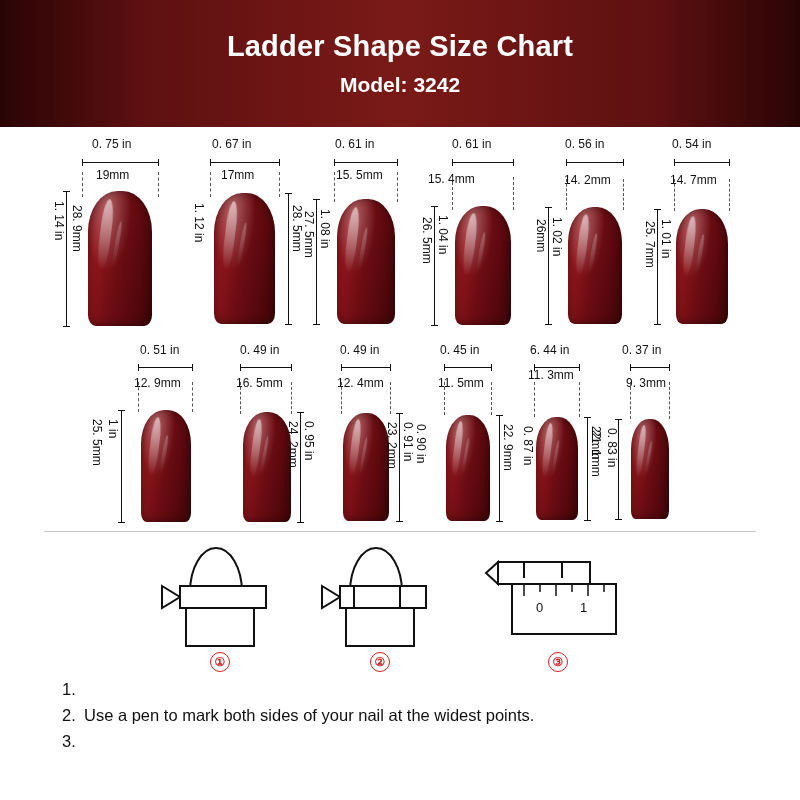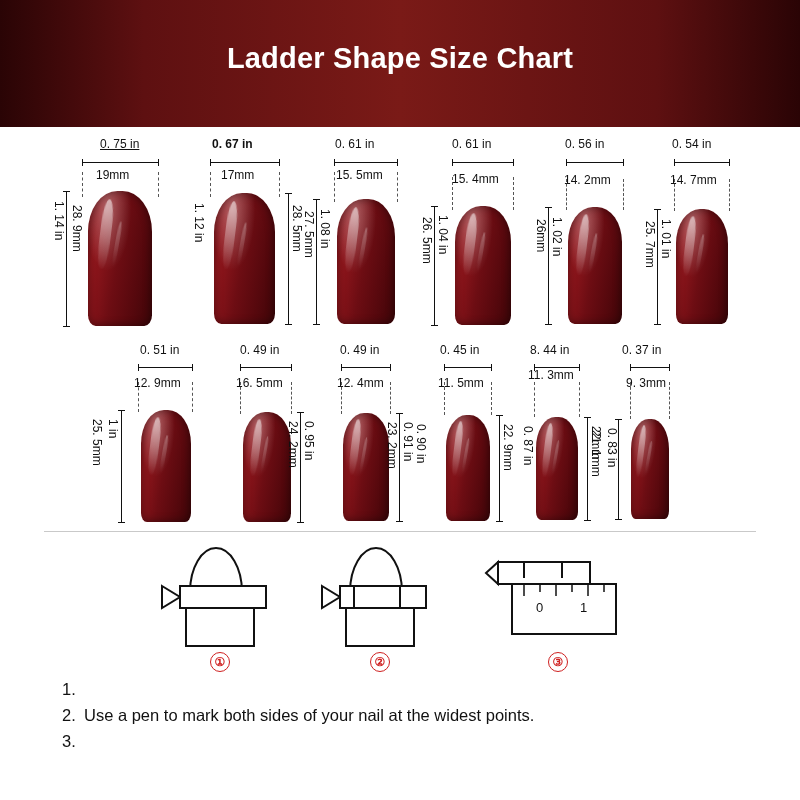--- a/index.html
+++ b/index.html
@@ -78,47 +78,48 @@
   }
   .ins-row{display:flex;}
   .ins-num{width:22px;flex:none;}
   .ins-sub{margin-left:22px;}
 </style>
 </head>
 <body>
 
 <div class="header">
   <div class="header-title">Ladder Shape Size Chart</div>
+  <div class="header-model">Model: 3242</div>
 </div>
 
 <div class="chart">
 
   <div>
-    <div class="dim-h" style="left:100px;top:10px;text-decoration:underline;">0. 75 in</div>
+    <div class="dim-h" style="left:92px;top:10px;">0. 75 in</div>
     <div class="line-h" style="left:82px;top:35px;width:77px;"></div>
     <div class="tick-v" style="left:82px;top:32px;"></div>
     <div class="tick-v" style="left:158px;top:32px;"></div>
     <div class="dim-h" style="left:96px;top:41px;">19mm</div>
     <div class="dash-v" style="left:82px;top:45px;height:25px;"></div>
     <div class="dash-v" style="left:158px;top:45px;height:25px;"></div>
 
     <div class="nail" style="left:88px;top:64px;width:64px;height:135px;">
       <div class="nail-shape"></div>
         <div class="nail-gloss"></div>
         <div class="nail-gloss2"></div>
     </div>
     <div class="line-v" style="left:66px;top:64px;height:135px;"></div>
     <div class="tick-h" style="left:63px;top:64px;"></div>
     <div class="tick-h" style="left:63px;top:199px;"></div>
     <div class="dim-v" style="left:52px;top:74px;">1. 14 in</div>
     <div class="dim-v" style="left:70px;top:78px;">28. 9mm</div>
   </div>
 
   <div>
-    <div class="dim-h" style="left:212px;top:10px;font-weight:bold;">0. 67 in</div>
+    <div class="dim-h" style="left:212px;top:10px;">0. 67 in</div>
     <div class="line-h" style="left:210px;top:35px;width:70px;"></div>
     <div class="tick-v" style="left:210px;top:32px;"></div>
     <div class="tick-v" style="left:279px;top:32px;"></div>
     <div class="dim-h" style="left:221px;top:41px;">17mm</div>
     <div class="dash-v" style="left:210px;top:45px;height:25px;"></div>
     <div class="dash-v" style="left:279px;top:45px;height:25px;"></div>
 
     <div class="nail" style="left:214px;top:66px;width:61px;height:131px;">
       <div class="nail-shape"></div>
         <div class="nail-gloss"></div>
@@ -150,21 +151,21 @@
     <div class="tick-h" style="left:313px;top:197px;"></div>
     <div class="dim-v" style="left:318px;top:82px;">1. 08 in</div>
     <div class="dim-v" style="left:302px;top:84px;">27. 5mm</div>
   </div>
 
   <div>
     <div class="dim-h" style="left:452px;top:10px;">0. 61 in</div>
     <div class="line-h" style="left:452px;top:35px;width:62px;"></div>
     <div class="tick-v" style="left:452px;top:32px;"></div>
     <div class="tick-v" style="left:513px;top:32px;"></div>
-    <div class="dim-h" style="left:452px;top:45px;">15. 4mm</div>
+    <div class="dim-h" style="left:428px;top:45px;">15. 4mm</div>
     <div class="dash-v" style="left:452px;top:50px;height:33px;"></div>
     <div class="dash-v" style="left:513px;top:50px;height:33px;"></div>
 
     <div class="nail" style="left:455px;top:79px;width:56px;height:119px;">
       <div class="nail-shape"></div>
         <div class="nail-gloss"></div>
         <div class="nail-gloss2"></div>
     </div>
     <div class="line-v" style="left:434px;top:79px;height:119px;"></div>
     <div class="tick-h" style="left:431px;top:79px;"></div>
@@ -293,21 +294,21 @@
         <div class="nail-gloss2"></div>
     </div>
     <div class="line-v" style="left:499px;top:288px;height:106px;"></div>
     <div class="tick-h" style="left:496px;top:288px;"></div>
     <div class="tick-h" style="left:496px;top:394px;"></div>
     <div class="dim-v" style="left:414px;top:297px;">0. 90 in</div>
     <div class="dim-v" style="left:501px;top:297px;">22. 9mm</div>
   </div>
 
   <div>
-    <div class="dim-h" style="left:530px;top:216px;">8. 44 in</div>
+    <div class="dim-h" style="left:530px;top:216px;">6. 44 in</div>
     <div class="line-h" style="left:534px;top:240px;width:46px;"></div>
     <div class="tick-v" style="left:534px;top:237px;"></div>
     <div class="tick-v" style="left:579px;top:237px;"></div>
     <div class="dim-h" style="left:528px;top:241px;">11. 3mm</div>
     <div class="dash-v" style="left:534px;top:255px;height:35px;"></div>
     <div class="dash-v" style="left:579px;top:255px;height:35px;"></div>
 
     <div class="nail" style="left:536px;top:290px;width:42px;height:103px;">
       <div class="nail-shape"></div>
         <div class="nail-gloss"></div>

